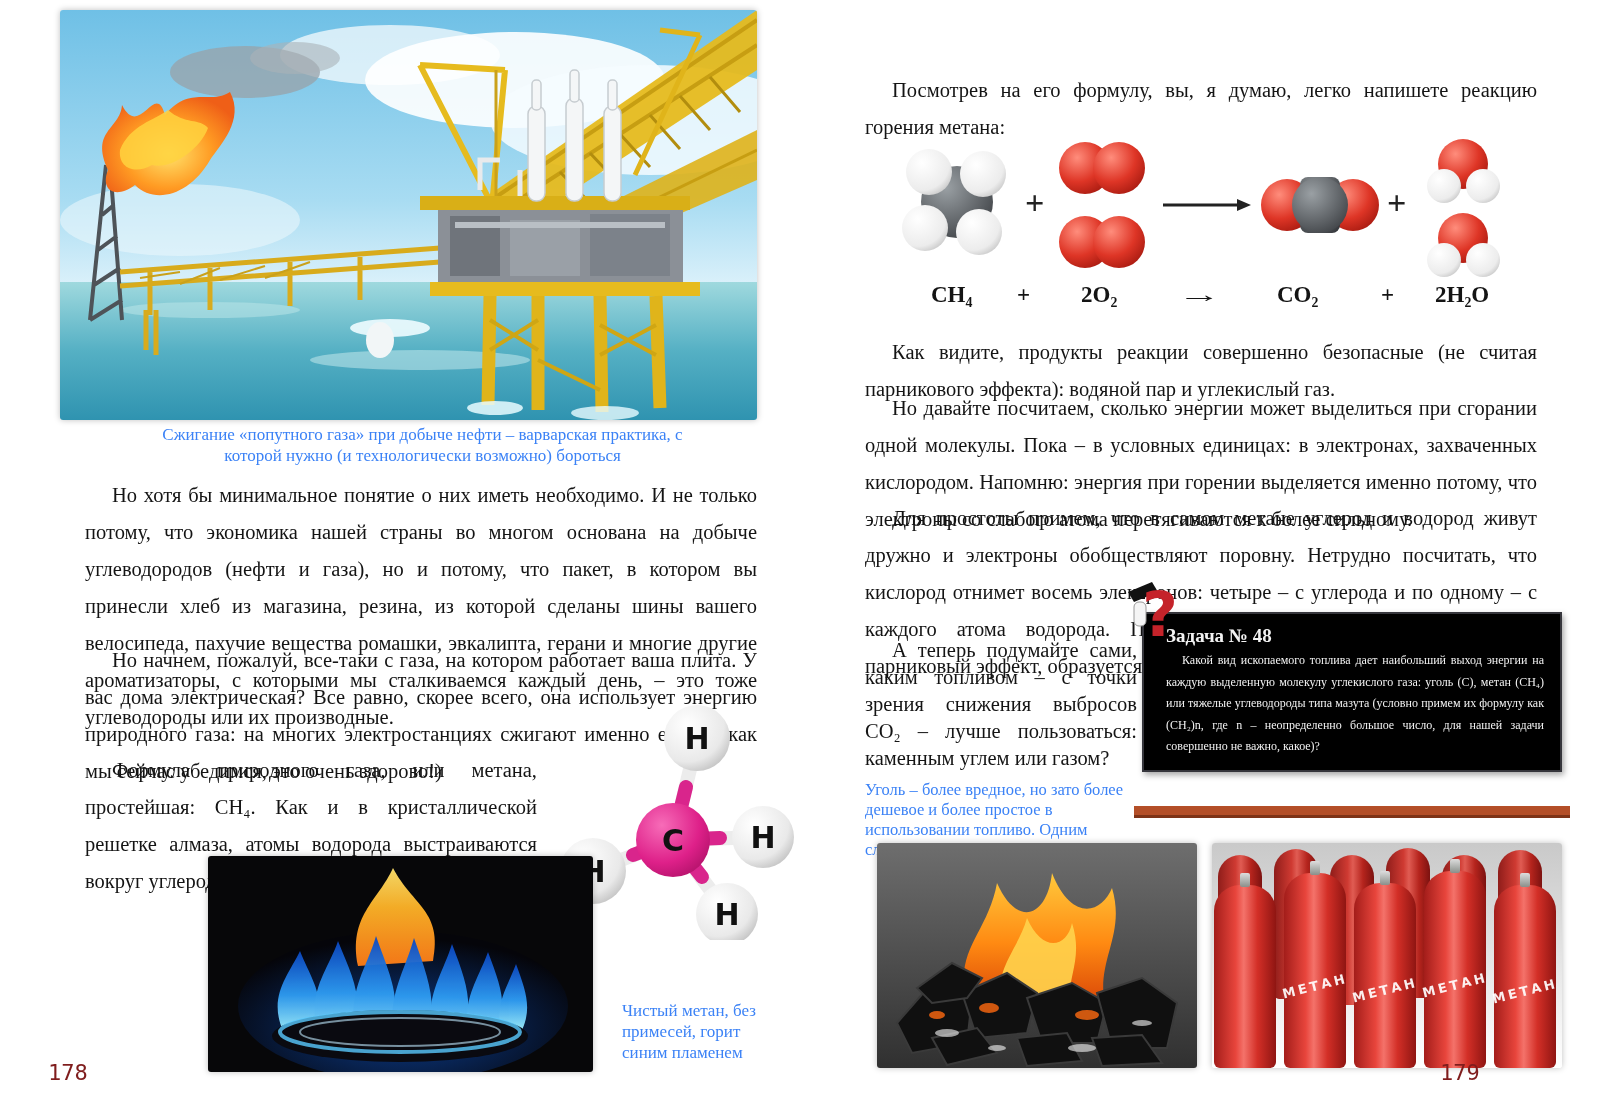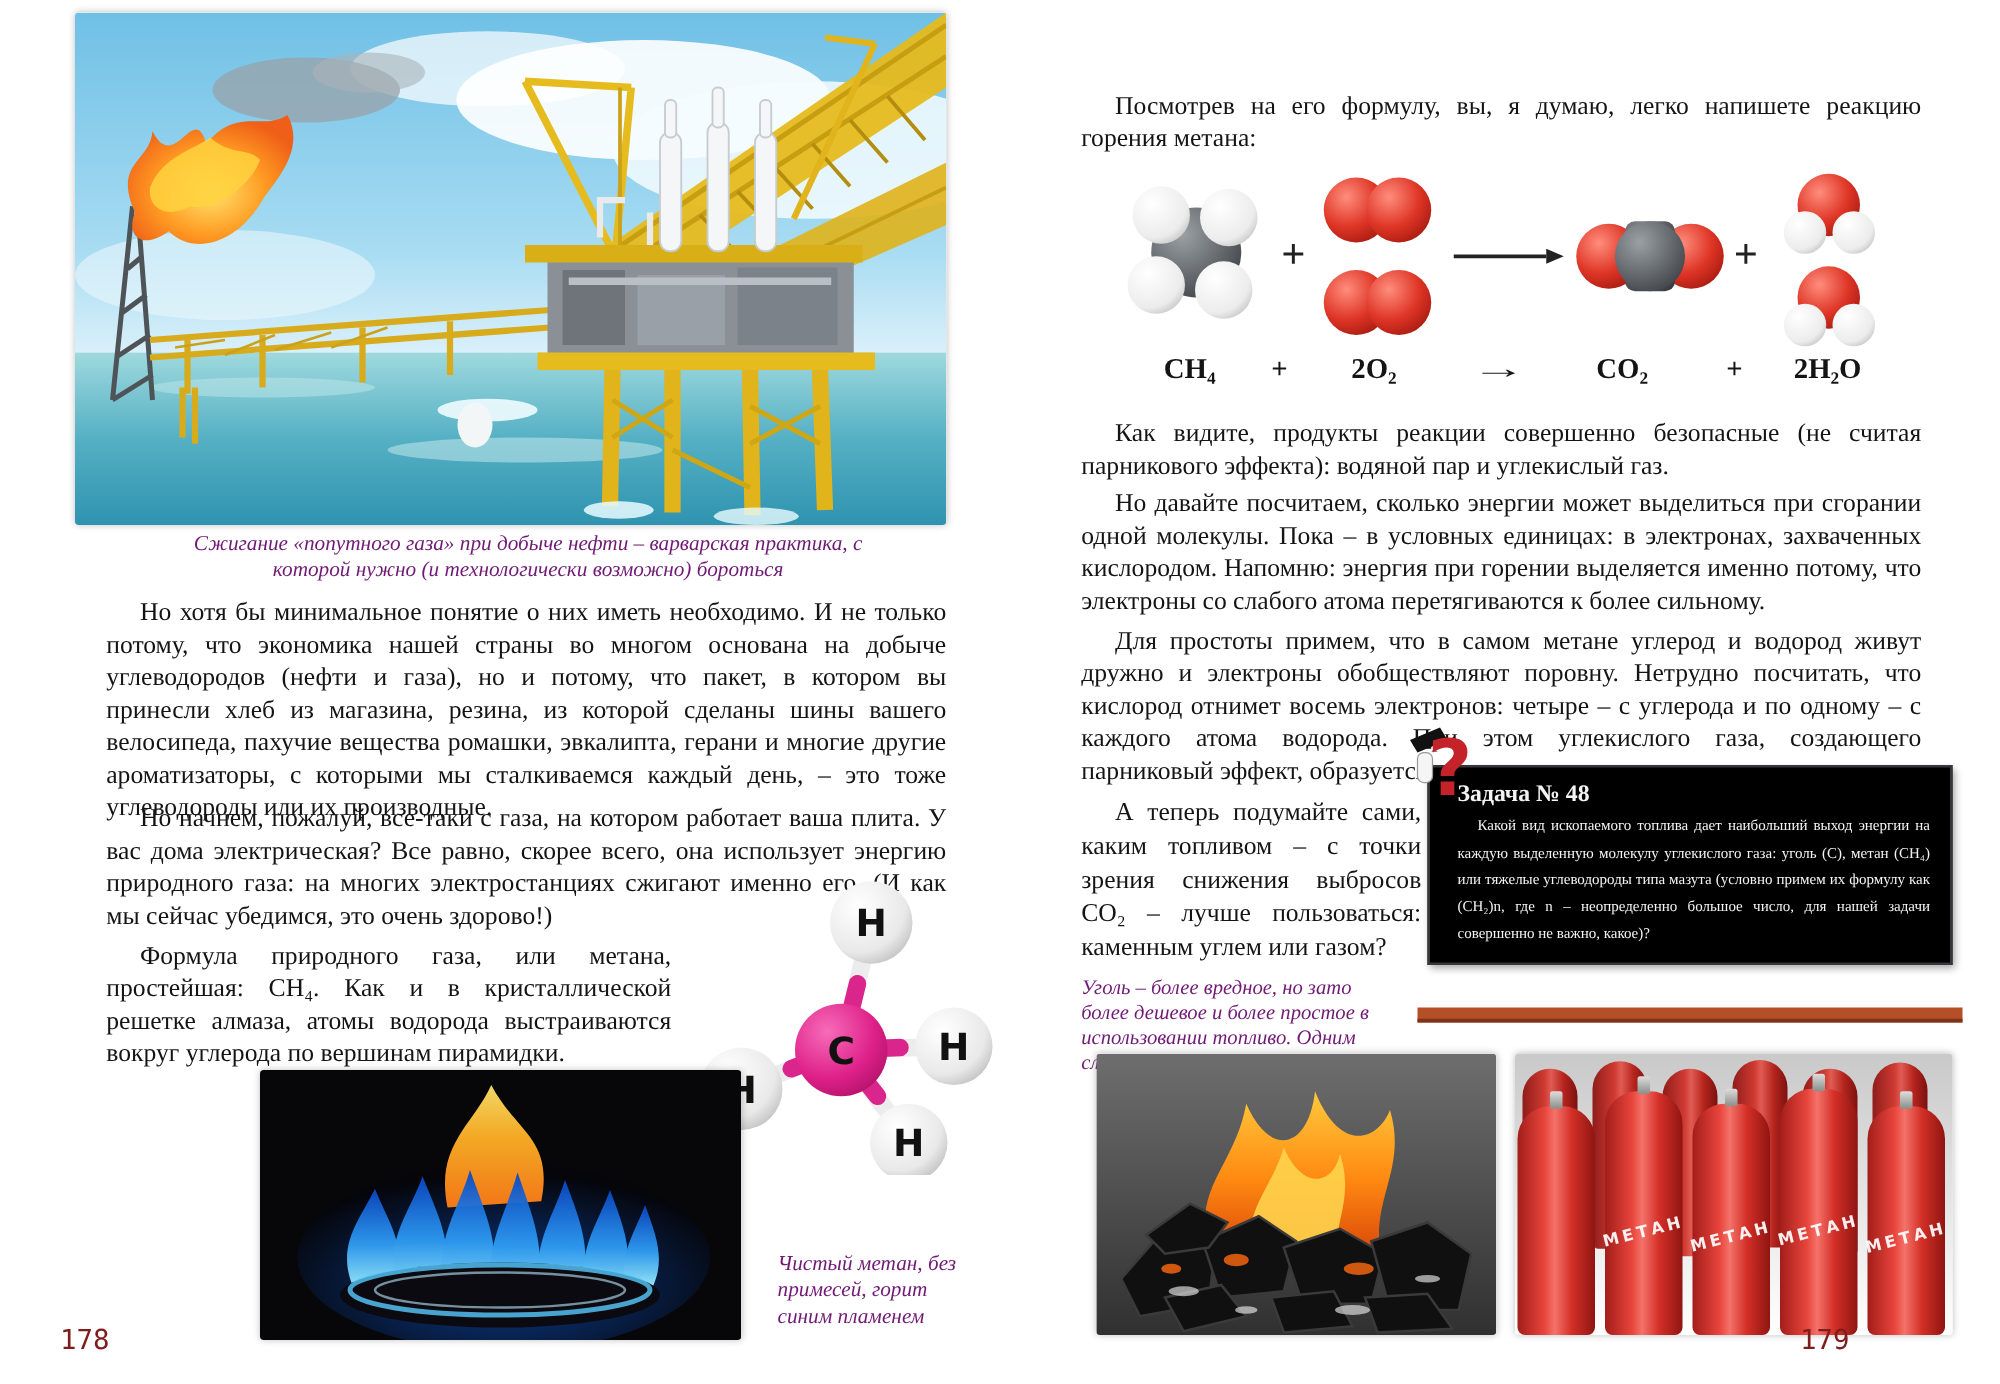--- a/index.html
+++ b/index.html
@@ -1,21 +1,21 @@
 <!DOCTYPE html>
 <html lang="ru"><head>
 <meta charset="utf-8">
 <style>
   html,body { margin:0; padding:0; background:#ffffff; }
   .book { position:relative; width:1600px; height:1107px; background:#fff; overflow:hidden;
           font-family:"Liberation Serif", serif; color:#141414; }
 
-  .p { text-align:justify; font-size:20.5px; line-height:26px; hyphens:auto; }
+  .p { text-align:justify; font-size:20.5px; line-height:37px; hyphens:auto; }
   .p.indent { text-indent:27px; }
-  .caption { font-style:italic; font-size:17px; line-height:21px; color:#701a75; }
+  .caption { font-size:17px; line-height:21px; color:#3b82f6; }
   .pagenum { font-family:"DejaVu Sans Mono", monospace; font-size:22px; color:#7f1d1d; }
 
   .abs { position:absolute; }
 
   figure { margin:0; padding:0; }
   .photo { box-shadow:0 0 6px rgba(0,0,0,0.25); border-radius:3px; overflow:hidden; }
 
   
   .board { position:absolute; left:1142px; top:612px; width:420px; background:#000000;
            border:2px solid #36363c; box-sizing:border-box; padding:10px 16px 12px 22px;

